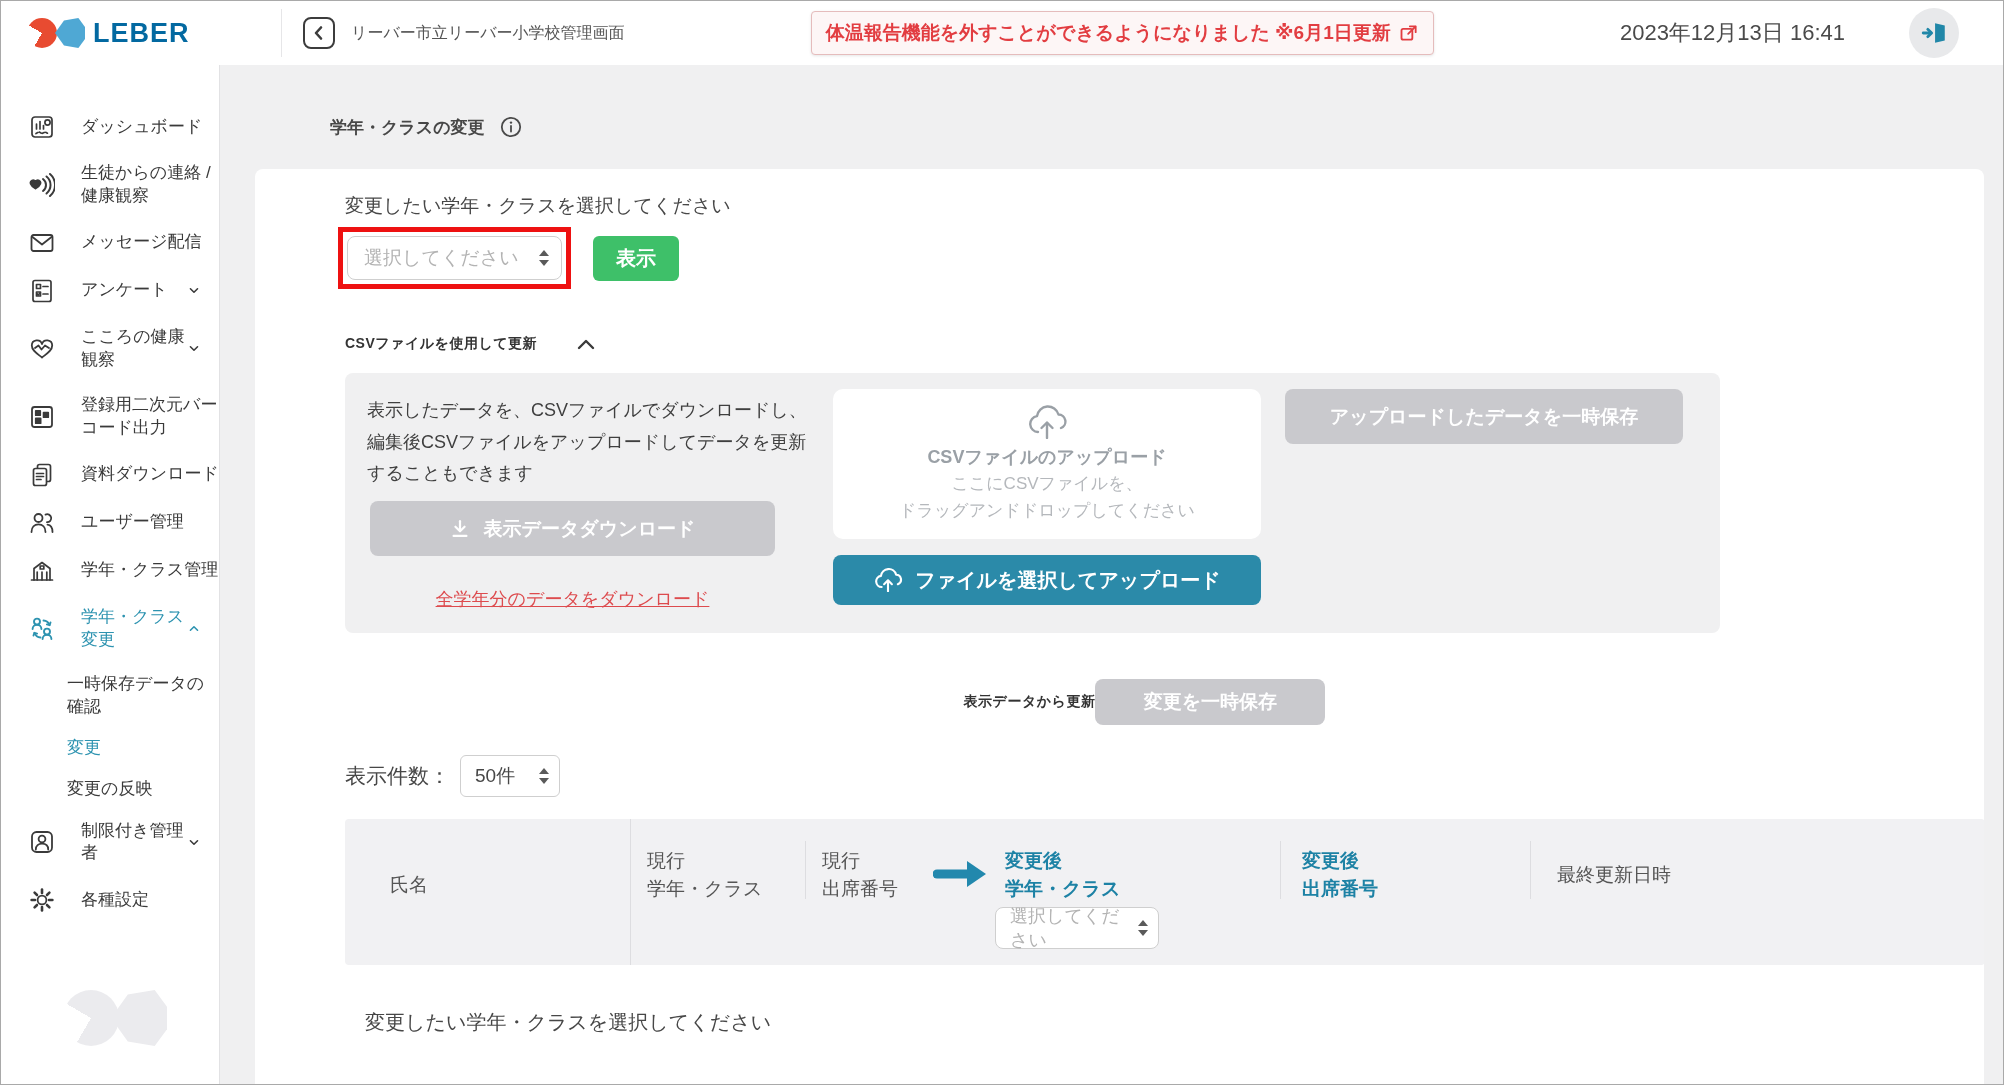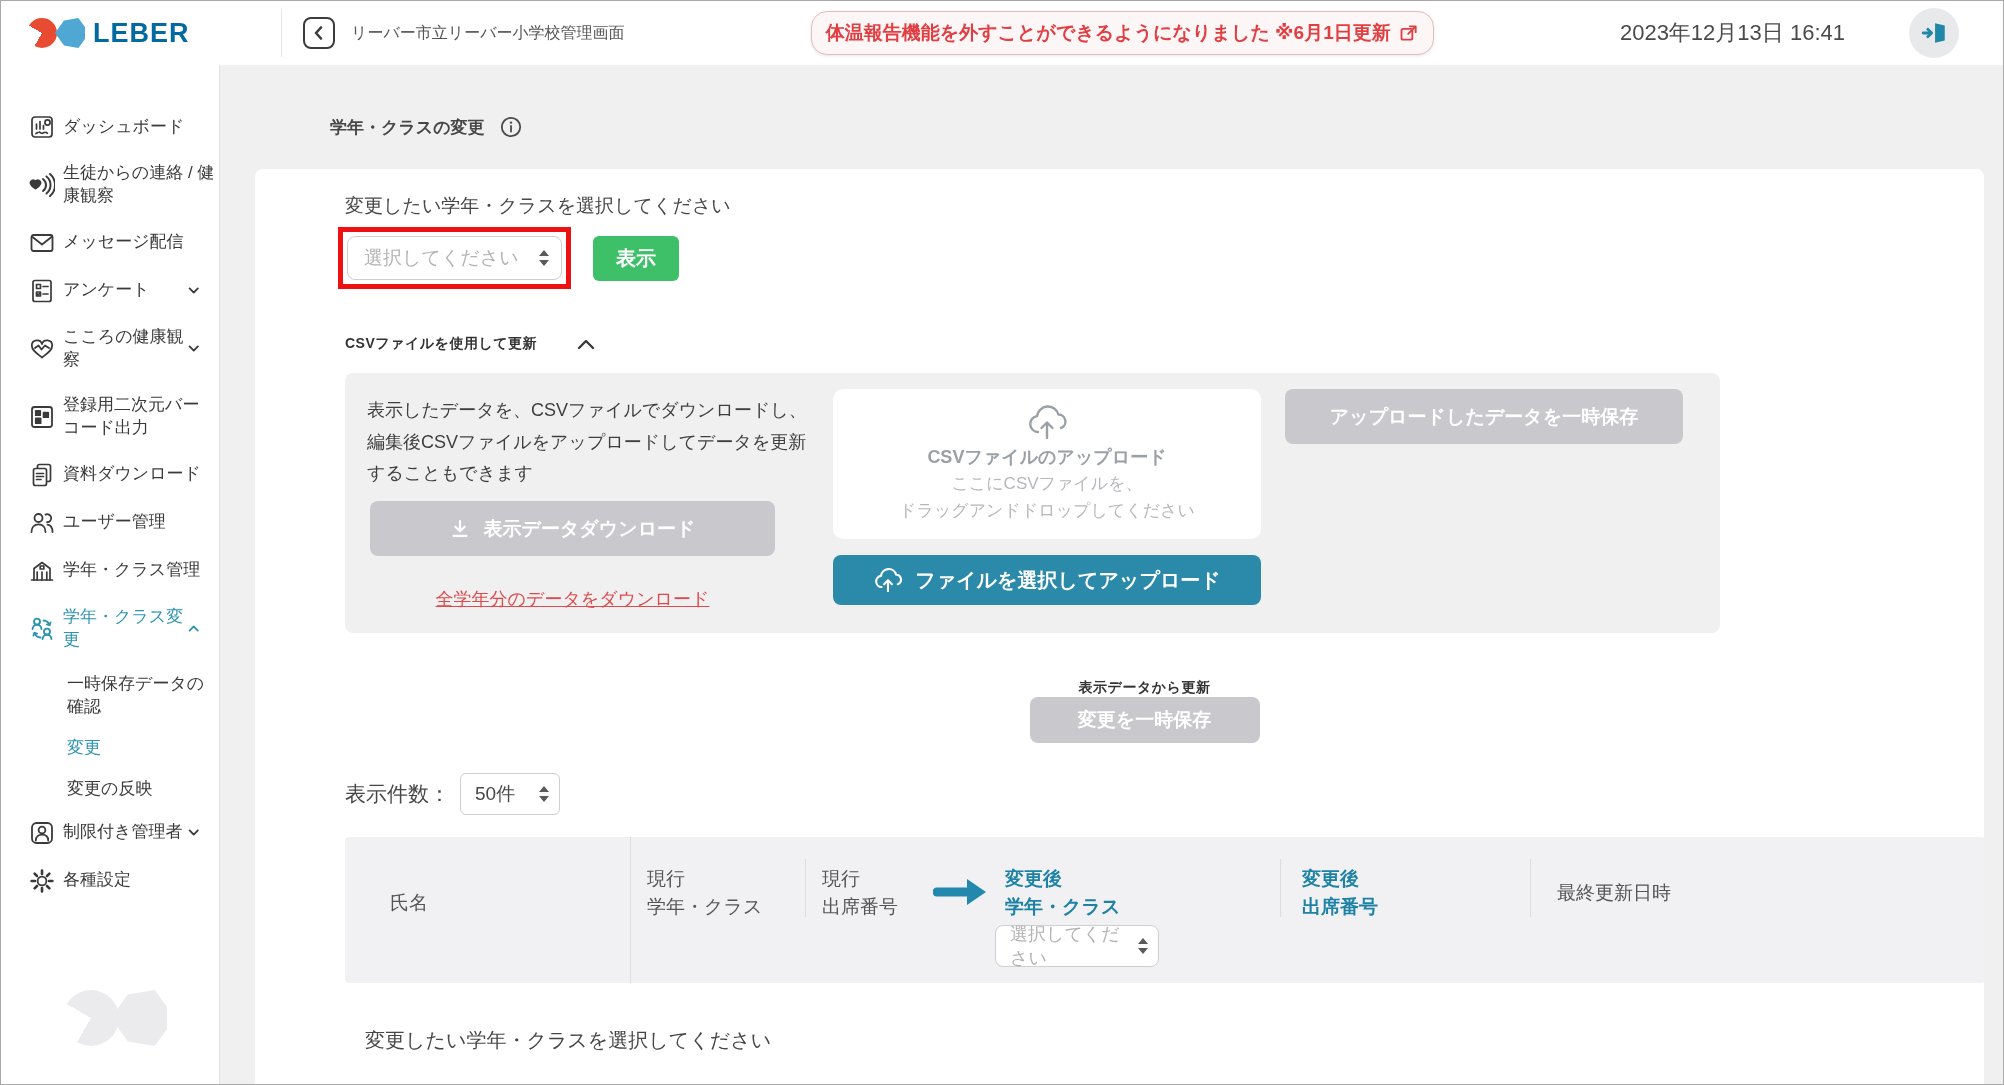--- a/index.html
+++ b/index.html
@@ -10,30 +10,30 @@
   
   .topbar { height:64px; flex:0 0 64px; background:#fff; display:flex; align-items:center; position:relative; }
   .logo-wrap { width:280px; display:flex; align-items:center; padding-left:26px; gap:8px; }
   .logo-mark { display:flex; align-items:center; gap:2px; }
   .pac { width:30px; height:30px; border-radius:50%; background:conic-gradient(from 300deg, #e84b31 270deg, rgba(0,0,0,0) 270deg); }
   .gem { width:30px; height:30px; background:#4fa8d4; clip-path:polygon(0% 50%, 30% 8%, 78% 0%, 100% 30%, 100% 70%, 78% 100%, 30% 92%); margin-left:-4px; }
   .logo-text { font-size:27px; font-weight:800; color:#0369a1; letter-spacing:1px; }
   .topbar-divider { position:absolute; left:280px; top:8px; height:48px; width:1px; background:#e6e6e8; }
   .back-btn { margin-left:22px; width:32px; height:32px; border:2.5px solid #3c3c3c; border-radius:8px; display:flex; align-items:center; justify-content:center; background:#fff; }
   .school-title { margin-left:16px; font-size:16px; color:#555; }
-  .banner { margin-left:auto; display:flex; align-items:center; gap:8px; background:#fdf6f6; border:1px solid #e5bcbc; border-radius:16px; box-shadow:0 1px 3px rgba(0,0,0,.10); padding:8px 14px; }
+  .banner { margin-left:auto; display:flex; align-items:center; gap:8px; background:#fdf6f6; border:1px solid #e5bcbc; border-radius:4px; box-shadow:0 1px 3px rgba(0,0,0,.10); padding:8px 14px; }
   .banner-text { color:#e23d41; font-size:19px; font-weight:bold; }
   .dt { margin-left:auto; font-size:22px; color:#4a4a4a; }
   .logout { margin:0 44px 0 64px; width:50px; height:50px; border-radius:50%; background:#e8e9eb; display:flex; align-items:center; justify-content:center; }
 
   
   .body { flex:1; display:flex; min-height:0; }
   .sidebar { width:219px; flex:0 0 219px; border-right:1px solid #e2e2e4; background:#fff; padding-top:38px; position:relative; }
   .side-item { display:flex; align-items:center; padding:11px 0 11px 28px; cursor:pointer; }
-  .side-item .lbl { margin-left:8px; font-size:17px; color:#3a3a3a; line-height:1.35; width:152px; }
+  .side-item .lbl { margin-left:26px; font-size:17px; color:#3a3a3a; line-height:1.35; width:152px; }
   .side-item.active .lbl { color:#2d93b0; }
   .side-item .chev { margin-left:auto; margin-right:20px; }
   .side-sub { padding:9px 0 9px 66px; font-size:17px; color:#3a3a3a; cursor:pointer; }
   .side-sub.active { color:#2d93b0; }
   .icn26 { width:26px; height:26px; flex:0 0 26px; }
   .watermark { position:absolute; left:62px; bottom:38px; display:flex; align-items:center; opacity:1; }
   .wm-pac { width:56px; height:56px; border-radius:50%; background:conic-gradient(from 300deg, #ebebee 270deg, rgba(0,0,0,0) 270deg); }
   .wm-gem { width:56px; height:56px; background:#ebebee; clip-path:polygon(0% 50%, 30% 8%, 78% 0%, 100% 30%, 100% 70%, 78% 100%, 30% 92%); margin-left:-8px; }
 
   .main { flex:1; background:#f0f0f1; min-width:0; display:flex; flex-direction:column; }
@@ -61,21 +61,21 @@
   .btn-gray { background:#c9c9cd; border-radius:8px; font-size:19px; }
   .btn-dl { position:absolute; left:25px; top:128px; width:405px; height:55px; }
   .link-red { position:absolute; left:25px; top:214px; width:405px; text-align:center; font-size:18px; color:#dd4b4e; text-decoration:underline; cursor:pointer; }
   .dropzone { position:absolute; left:488px; top:16px; width:428px; height:150px; background:#fff; border-radius:10px; display:flex; flex-direction:column; align-items:center; justify-content:center; gap:2px; }
   .dz-title { font-size:18px; font-weight:bold; color:#9aa0a6; margin-top:4px; }
   .dz-line { font-size:17px; color:#b5b8bc; line-height:1.5; }
   .btn-teal { background:#2b8aa9; border-radius:8px; font-size:20px; }
   .btn-upload { position:absolute; left:488px; top:182px; width:428px; height:50px; }
   .btn-tempsave { position:absolute; left:940px; top:16px; width:398px; height:55px; }
 
-  .update-row { margin:46px 40px 0 90px; display:flex; align-items:center; justify-content:center;flex-direction:column; }
+  .update-row { margin:46px 40px 0 90px; display:flex; align-items:center; justify-content:center; }
   .btn-savechg { width:230px; height:46px; font-size:19px; }
   .count-row { margin:30px 0 0 90px; display:flex; align-items:center; gap:10px; }
   .count-label { font-size:21px; color:#474747; }
   .sel-count { width:100px; height:42px; border-radius:6px; padding:0 10px 0 14px; }
 
   .thead { margin:22px 0 0 90px; width:1640px; height:146px; background:#f1f1f3; border-radius:4px; position:relative; }
   .th { position:absolute; font-size:19px; color:#555; line-height:1.45; }
   .th.teal { color:#1d82a5; font-weight:bold; }
   .vdiv { position:absolute; width:1px; background:#dddde0; }
   .th-select { position:absolute; left:650px; top:88px; width:164px; height:42px; border-radius:8px; padding:0 10px 0 14px; }

